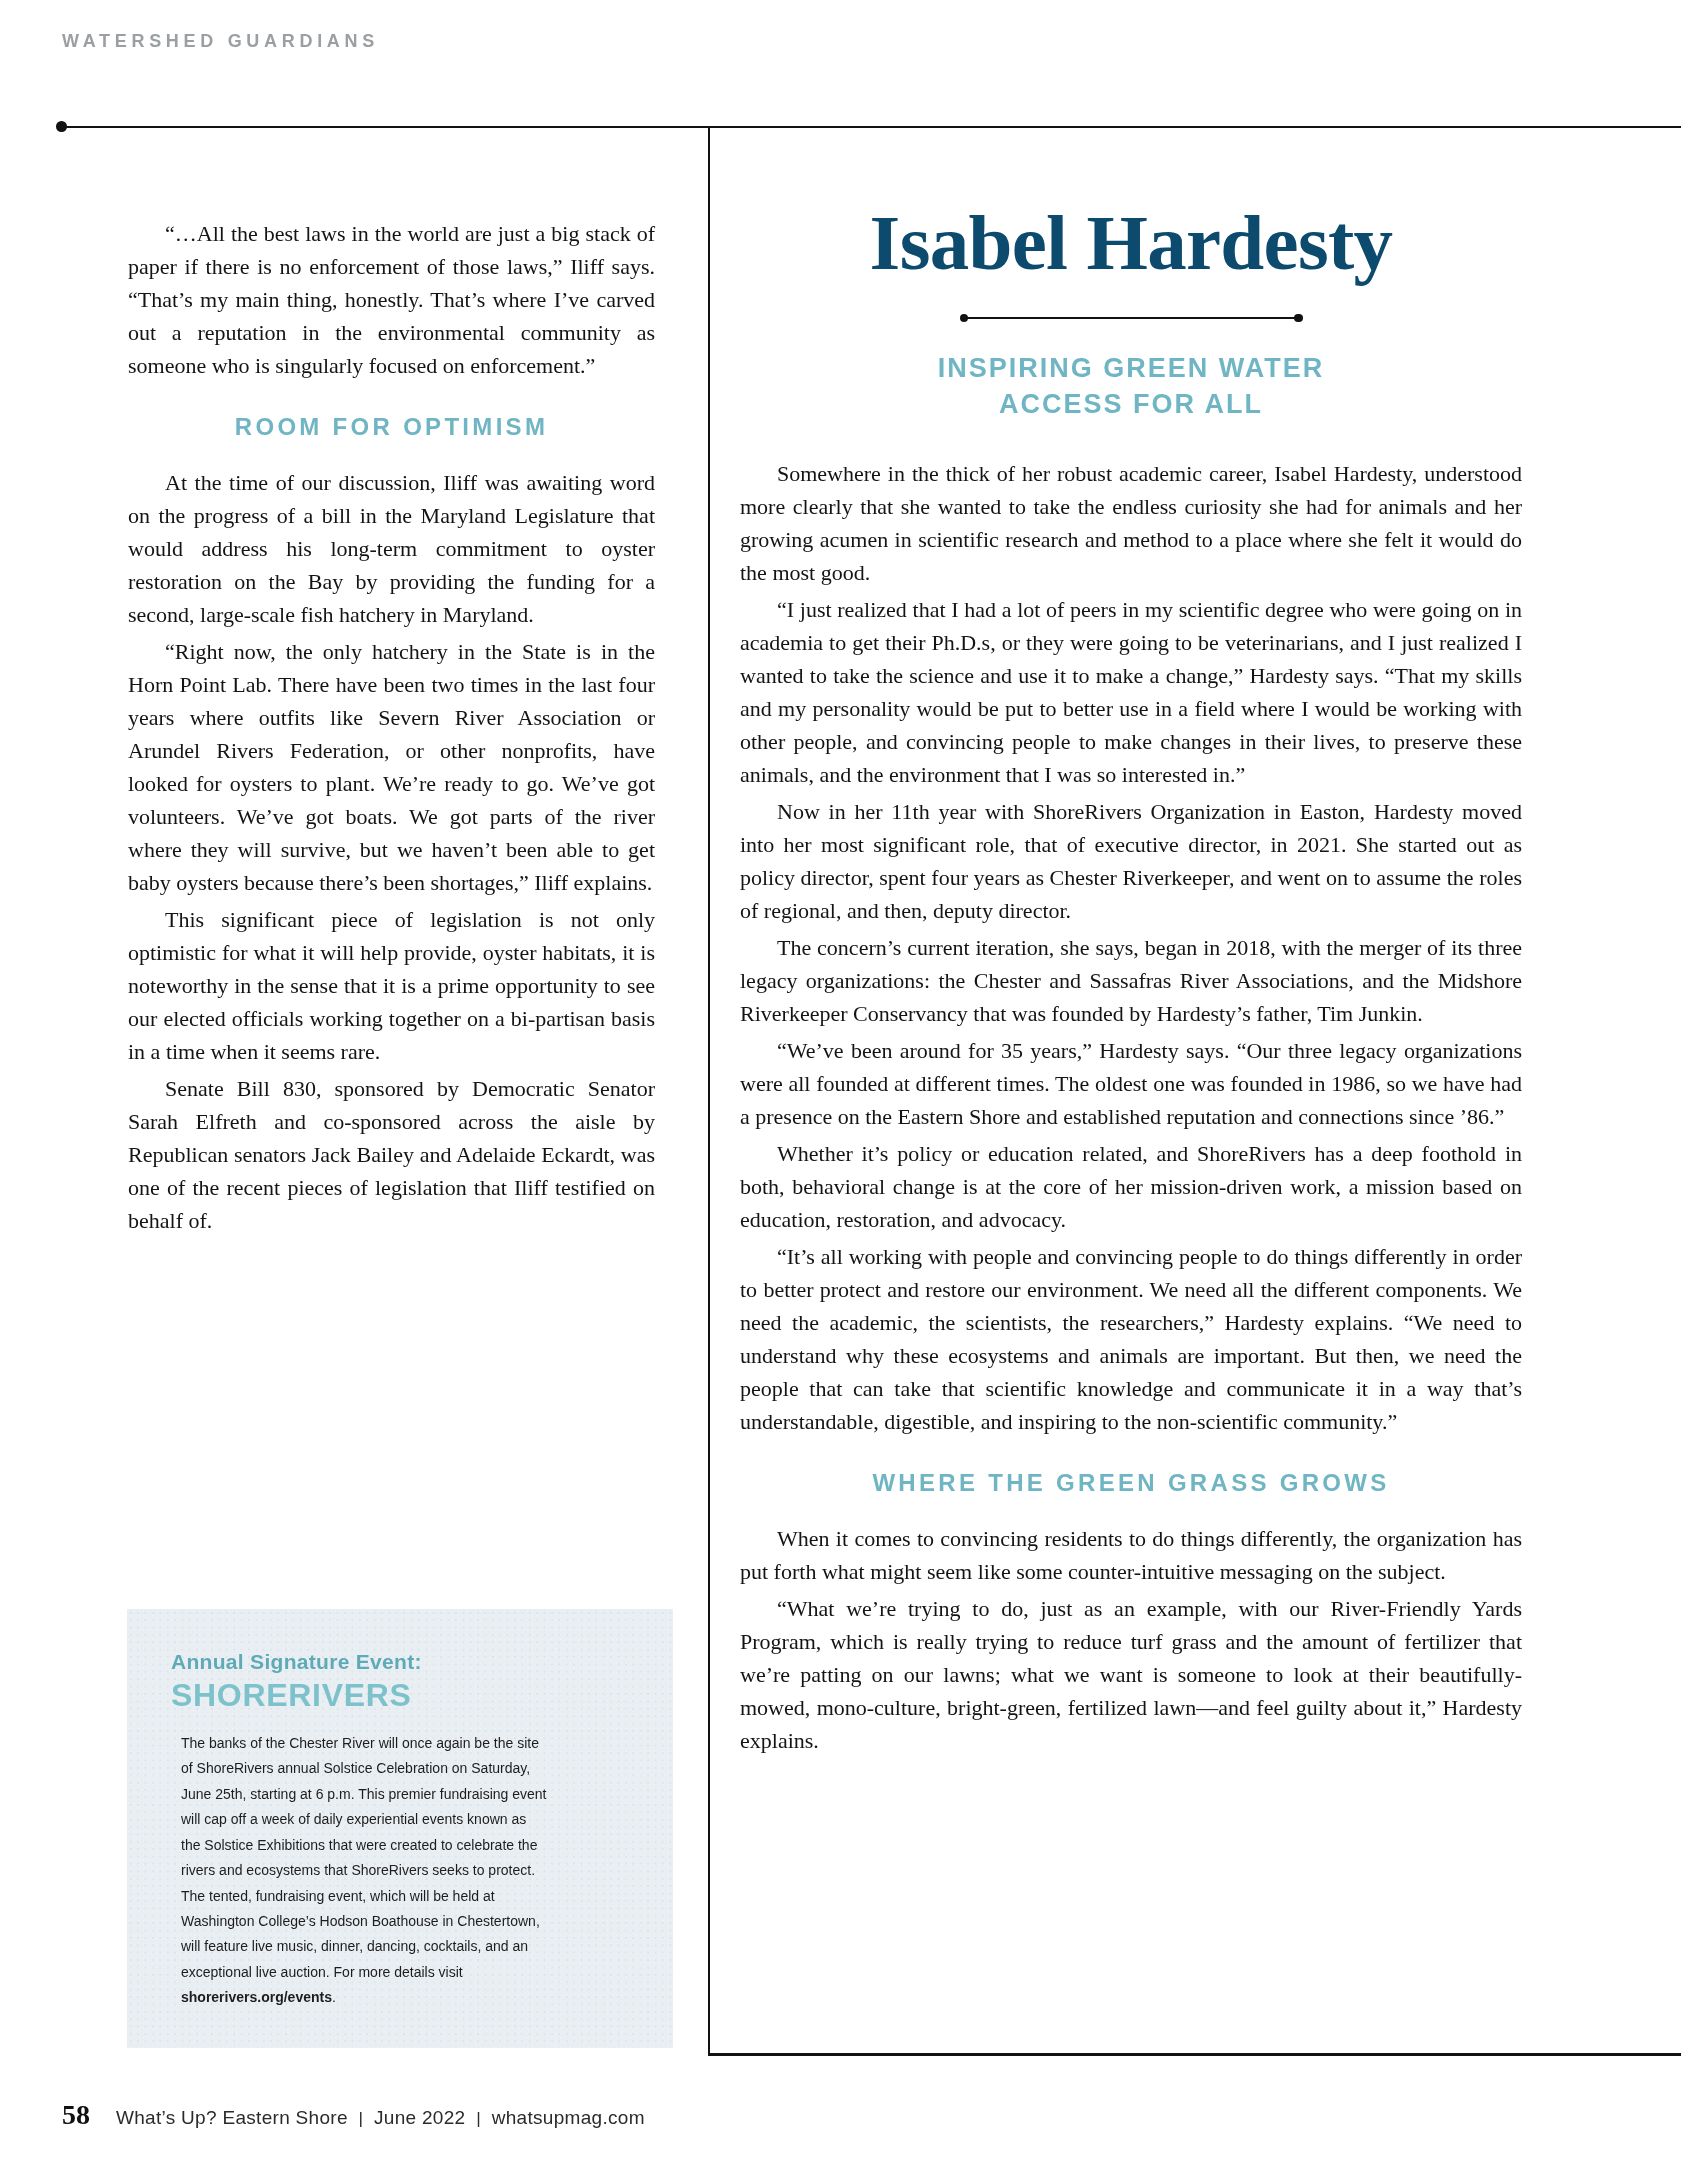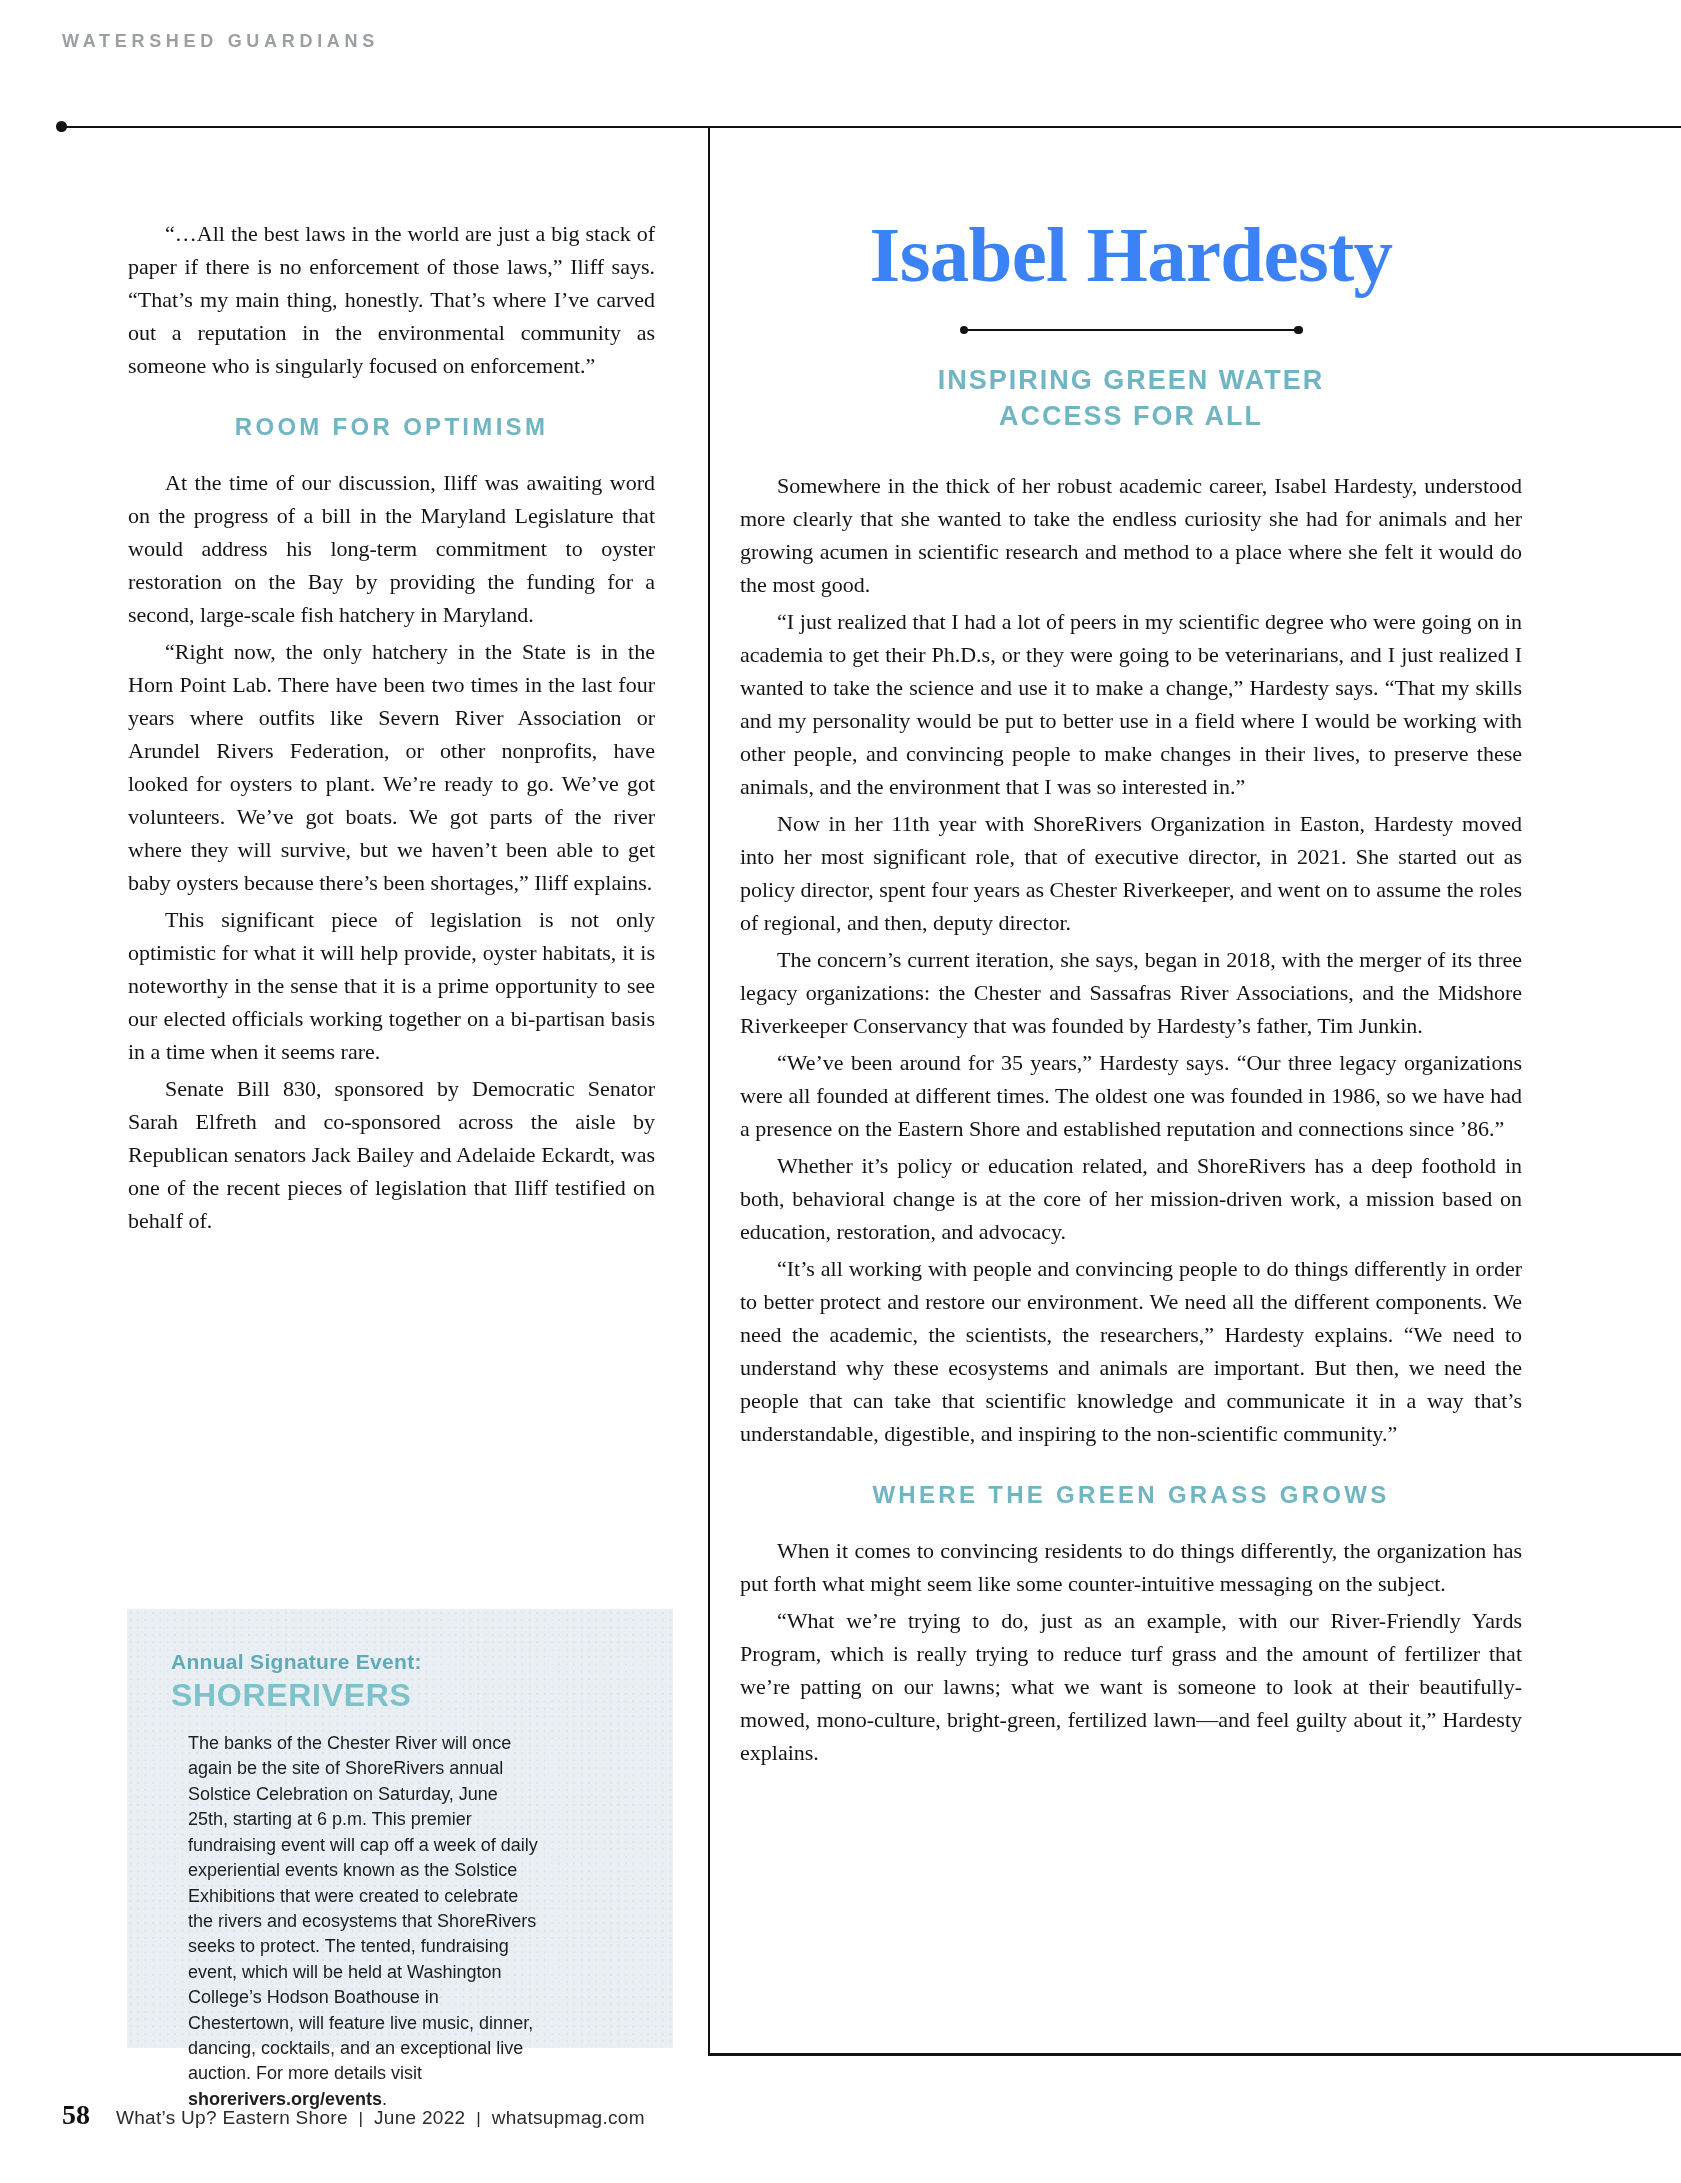--- a/index.html
+++ b/index.html
@@ -31,22 +31,22 @@
   }
 
   .section-heading {
     font-family:"Liberation Sans", sans-serif; font-weight:bold;
     color:#6fb5c3; text-align:center; text-indent:0;
     font-size:24px; letter-spacing:3.3px; margin:31px 0 25.4px 0;
   }
 
   
   .article-title {
-    margin:12px; text-align:center; font-family:"Liberation Serif", serif;
-    font-weight:bold; font-size:79px; line-height:1.12; letter-spacing:-0.7px; color:#3b82f6;
+    margin:0; text-align:center; font-family:"Liberation Serif", serif;
+    font-weight:bold; font-size:79px; line-height:1.12; letter-spacing:-0.7px; color:#0c4a6e;
   }
   .title-divider {
     position:relative; width:335px; height:2px; background:#121212; margin:29.4px auto 31px auto;
   }
   .title-divider::before, .title-divider::after {
     content:""; position:absolute; top:-3.3px; width:8.7px; height:8.7px; border-radius:50%; background:#121212;
   }
   .title-divider::before { left:-4px; }
   .title-divider::after { right:-4px; }
   .subtitle {
@@ -64,21 +64,21 @@
       radial-gradient(rgba(255,255,255,.5) 0.7px, transparent 0.7px),
       radial-gradient(rgba(176,196,210,.25) 0.7px, transparent 0.7px);
     background-size:4.7px 4.7px, 7.4px 7.4px;
   }
   .event-eyebrow {
     margin:0 0 2.7px 0; color:#5faab7; font-size:21px; font-weight:bold; letter-spacing:0.3px;
   }
   .event-title {
     margin:0 0 17.4px 0; color:#7dc2cb; font-size:32px; font-weight:bold; letter-spacing:0.7px;
   }
-  .event-body { margin:17px; font-size:18px; line-height:25.4px; color:#1d1d1d; }
+  .event-body { margin:10px; font-size:14px; line-height:25.4px; color:#1d1d1d; }
   .event-link { font-weight:bold; color:#1d1d1d; text-decoration:none; }
 
   
   .footer {
     position:absolute; left:62px; top:2099px;
     display:flex; align-items:baseline; gap:26px;
   }
   .page-num { font-family:"Liberation Serif", serif; font-weight:bold; font-size:28px; color:#111111; }
   .footer-meta {
     display:flex; align-items:baseline; gap:10.7px;

